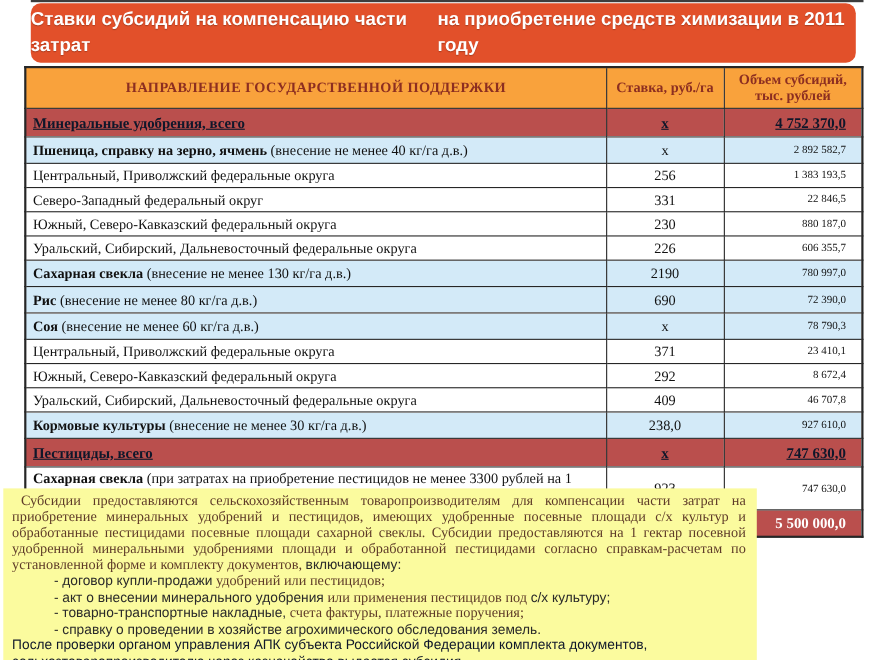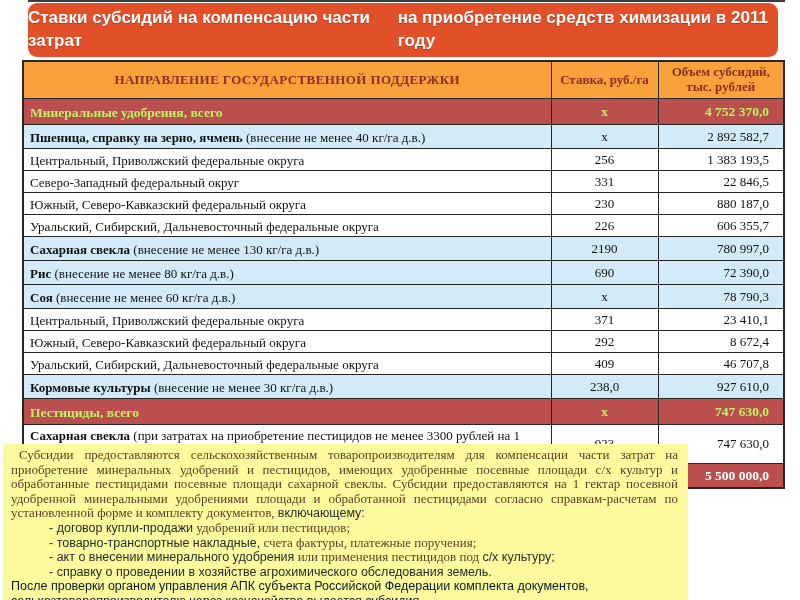--- a/index.html
+++ b/index.html
@@ -27,40 +27,40 @@
   table.subsidy{border:2px solid #262626;}
   col.c1{width:528px;} col.c2{width:107px;} col.c3{width:126px;}
 
   tr.row-header th{
     background:#F9A23C;color:#8C2E21;font-weight:bold;text-align:center;
     height:34px;line-height:1.15;margin-left:18px;
   }
   tr.row-header th.h1{font-size:13px;letter-spacing:.4px;}
   tr.row-header th.h2,tr.row-header th.h3{font-size:13px;}
 
-  tr.row-section td{background:#BA4F4D;color:#bef264;height:23px;}
+  tr.row-section td{background:#BA4F4D;color:#0f172a;height:23px;text-decoration:underline;}
   tr.row-section .lbl{font-weight:bold;font-size:13.5px;}
   tr.row-section .c-rate,tr.row-section .c-amount{font-weight:bold;font-size:13.5px;}
 
   tr.row-crop td{background:#D3EAF8;height:21px;}
   tr.row-crop .lbl{font-weight:bold;font-size:13px;}
 
   tr.row-region td{background:#ffffff;height:19px;}
   tr.row-region .lbl{font-weight:normal;font-size:13px;}
 
   tr.row-sub td{background:#ffffff;height:34px;}
   tr.row-sub .lbl{font-weight:bold;font-size:13px;}
 
   tr.row-total td{background:#BA4F4D;color:#ffffff;font-weight:bold;height:21px;}
   tr.row-total .c-label{text-align:center;font-size:14px;letter-spacing:.5px;}
   tr.row-total .c-rate,tr.row-total .c-amount{font-size:13.5px;}
 
   .c-label{text-align:left;}
   .c-rate{text-align:center;font-size:13px;}
-  .c-amount{text-align:right;padding-right:14px !important;font-size:13px;}
+  .c-amount{text-align:right;padding-right:14px !important;font-size:10px;}
   .note{font-weight:normal;font-size:13px;}
 
   .footnote{
     position:absolute;left:3px;top:444px;width:685px;height:156px;
     background:#FBFB9E;box-sizing:border-box;padding:4px 10px 0 8px;
     color:#5E3B28;font-size:13px;line-height:14.6px;
   }
   .footnote .sans{font-family:"Liberation Sans",sans-serif;color:#2a2a2a;font-size:12.5px;}
   .fn-p1{text-align:justify;text-indent:8px;}
   .fn-item{margin-left:38px;}
@@ -169,18 +169,18 @@
       <td class="c-label">ИТОГО</td>
       <td class="c-rate">-</td>
       <td class="c-amount">5 500 000,0</td>
     </tr>
   </tbody>
     </table>
 
   <div class="footnote">
     <div class="fn-p1"><span>Субсидии предоставляются сельскохозяйственным товаропроизводителям для компенсации части затрат на приобретение минеральных удобрений и пестицидов, имеющих удобренные посевные площади с/х культур и обработанные пестицидами посевные площади сахарной свеклы. Субсидии предоставляются на 1 гектар посевной удобренной минеральными удобрениями площади и обработанной пестицидами согласно справкам-расчетам по установленной форме и комплекту документов, </span><span class="sans">включающему:</span></div>
     <div class="fn-item"><span class="sans">- договор купли-продажи</span><span> удобрений или пестицидов;</span></div>
+    <div class="fn-item"><span class="sans">- акт о внесении минерального удобрения</span><span> или применения пестицидов под </span><span class="sans">с/х культуру;</span></div>
     <div class="fn-item"><span class="sans">- товарно-транспортные накладные,</span><span> счета фактуры, платежные поручения;</span></div>
-    <div class="fn-item"><span class="sans">- акт о внесении минерального удобрения</span><span> или применения пестицидов под </span><span class="sans">с/х культуру;</span></div>
     <div class="fn-item"><span class="sans">- справку о проведении в хозяйстве агрохимического обследования земель.</span></div>
     <div class="fn-p2">После проверки органом управления АПК субъекта Российской Федерации комплекта документов, сельхозтоваропроизводителю через казначейство выдается субсидия.</div>
   </div>
 </div>
 
 </body></html>

